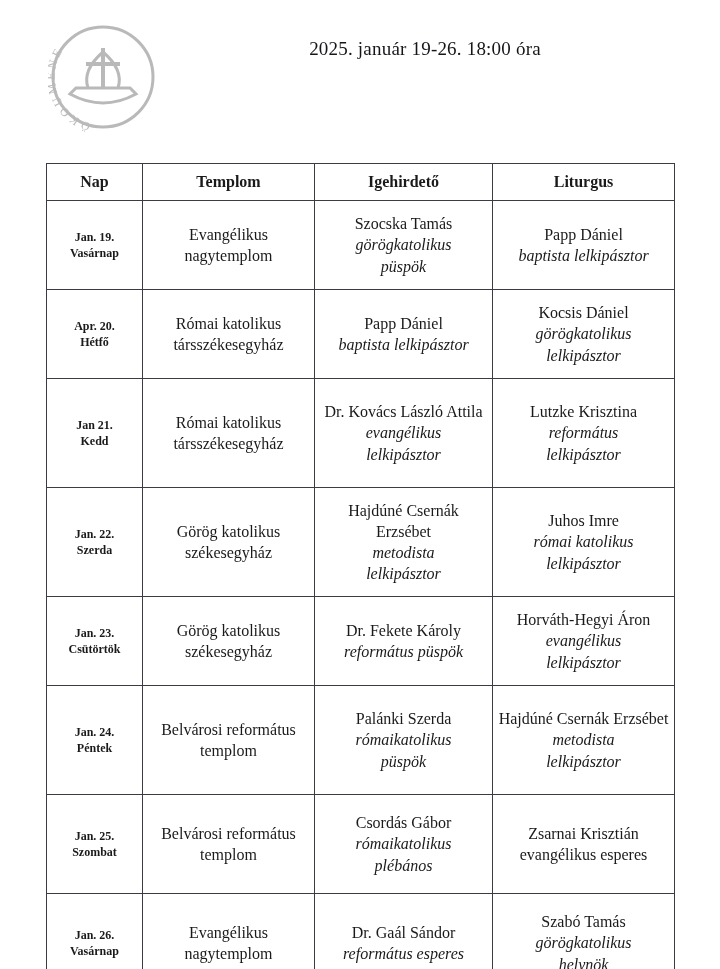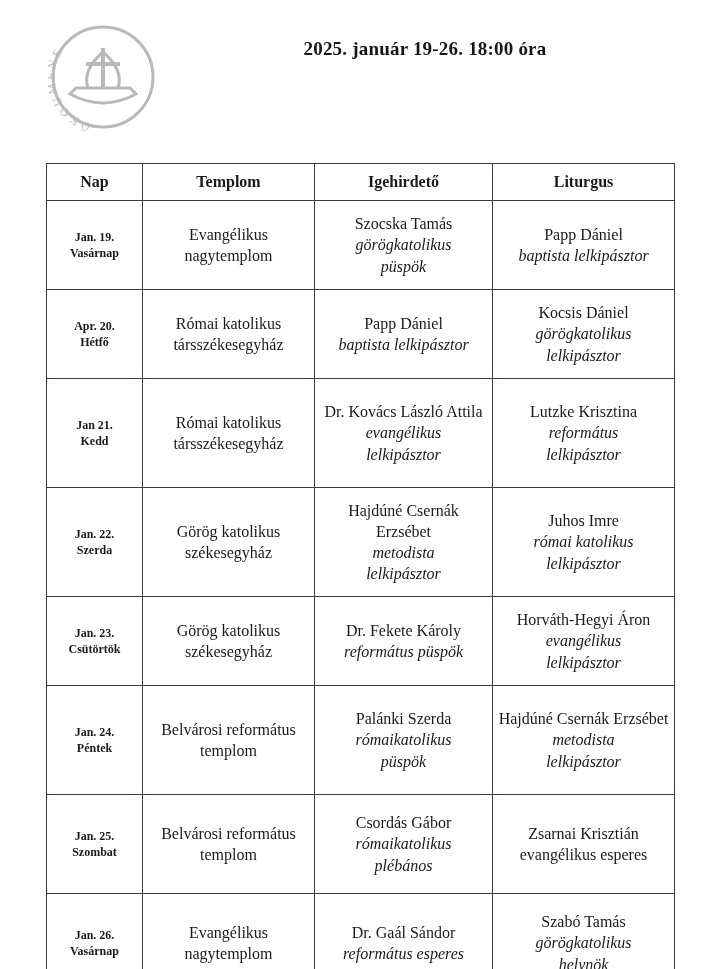--- a/index.html
+++ b/index.html
@@ -52,21 +52,21 @@
   .title-sub {
     font-size: 25px;
     font-weight: bold;
     letter-spacing: 0.5px;
     line-height: 1.3;
     color: #16161a;
     margin-top: 2px;
   }
   .title-date {
     font-size: 19px;
-    font-weight: bold;
+    font-weight: normal;
     margin-top: 12px;
     color: #16161a;
     letter-spacing: 0.2px;
   }
 
   
   .table-wrap {
     position: absolute;
     left: 46px;
     top: 163px;

